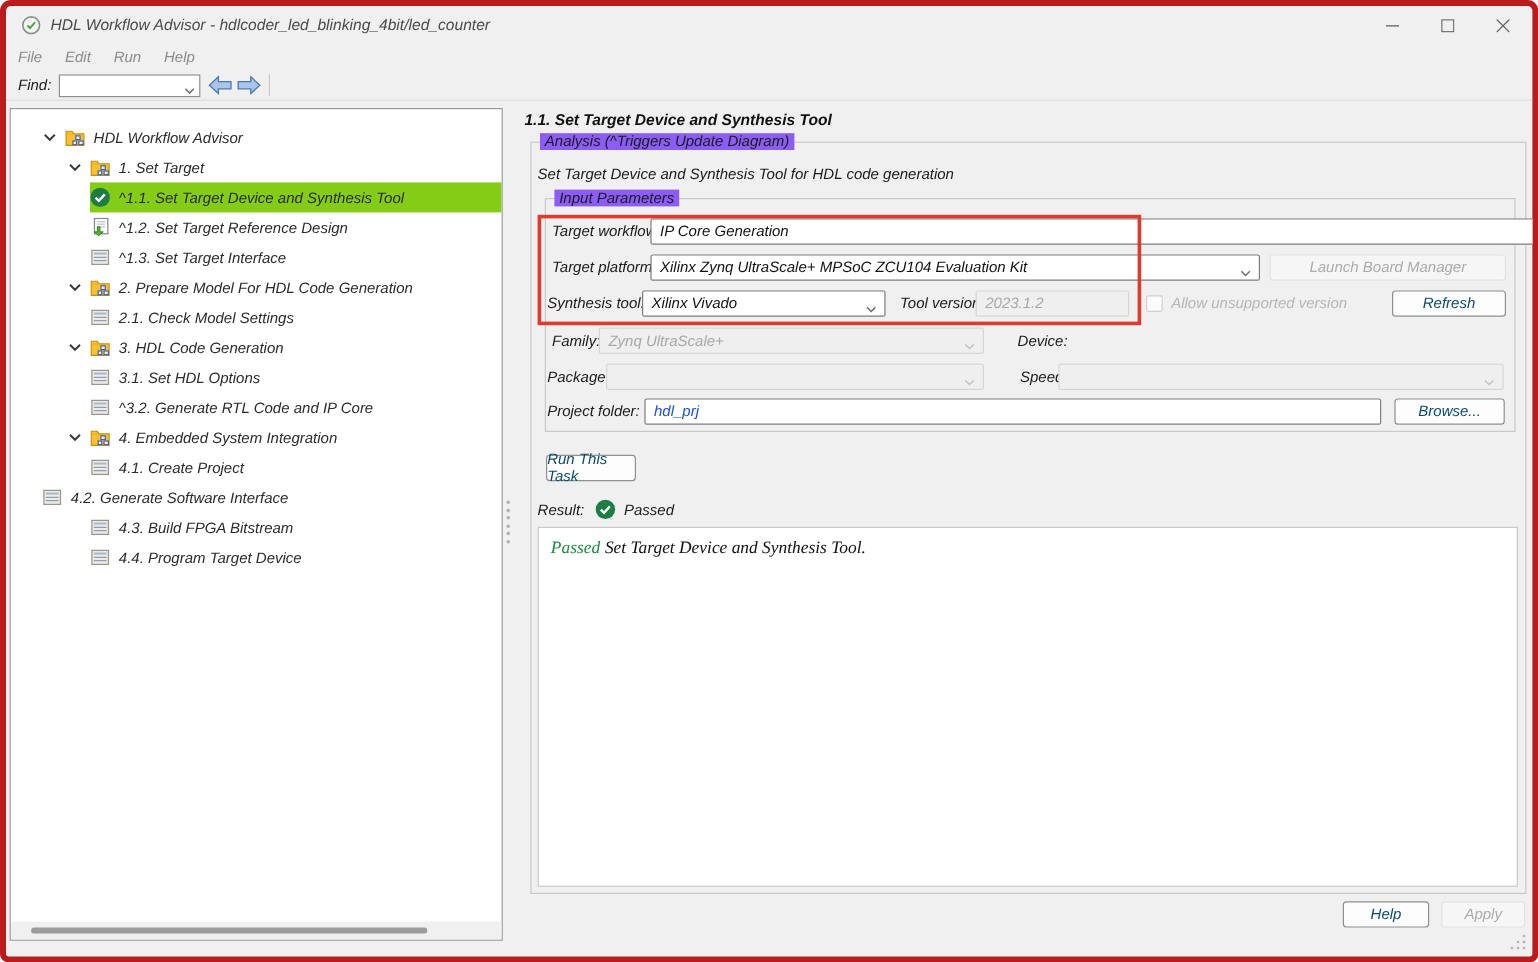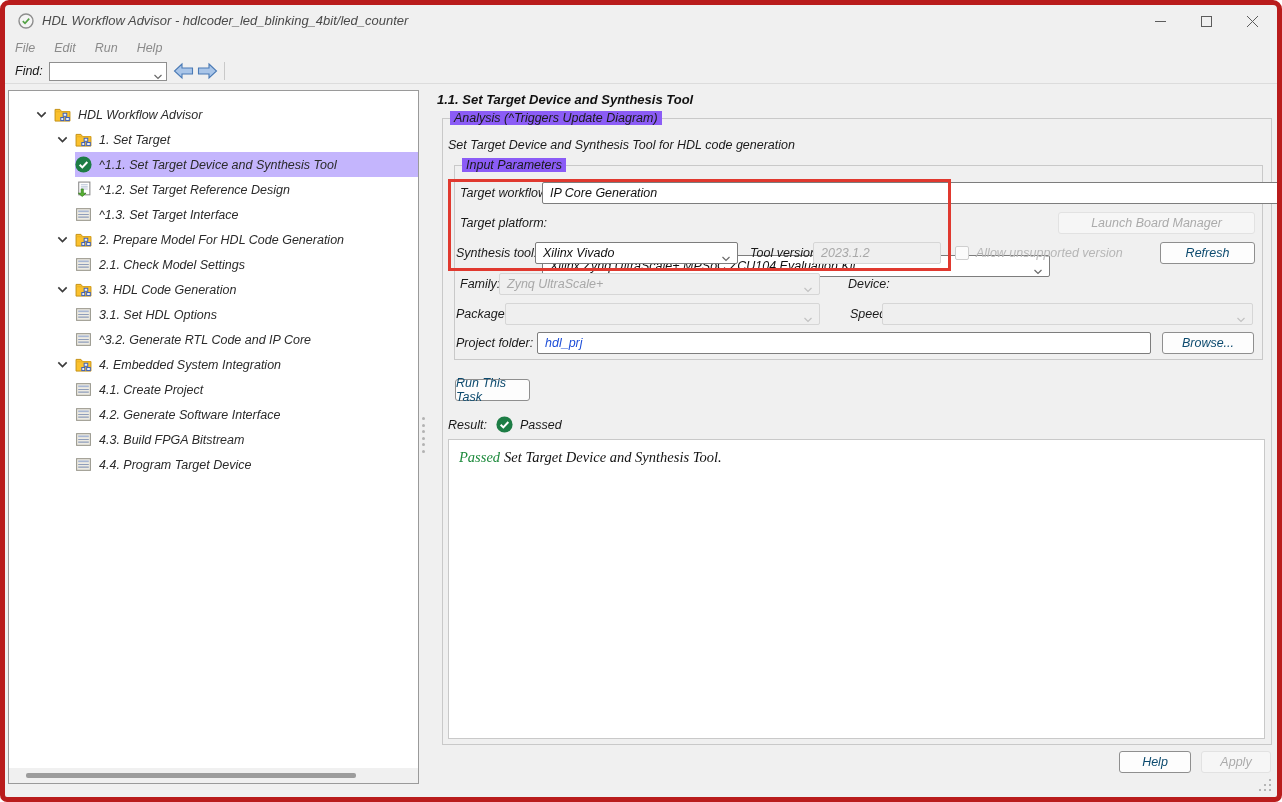--- a/index.html
+++ b/index.html
@@ -29,21 +29,21 @@
   .nav-back { left:168px; } .nav-fwd { left:192px; }
   .find-sep { position:absolute; left:219px; top:3px; width:1px; height:18px; background:#c9c9c9; }
 
   
   .tree-panel { position:absolute; left:3px; top:85px; width:411px; height:694px; background:#ffffff;
                 border:1px solid #9a9a9a; overflow:hidden; }
   .tree-rows { position:absolute; left:0; top:11px; width:100%; }
   .tree-row { display:flex; align-items:center; height:25px; width:100%; }
   .tree-row .expander { width:16px; height:16px; margin-right:5px; flex:0 0 auto; display:flex; align-items:center; justify-content:center; }
   .row-content { display:flex; align-items:center; height:25px; flex:1; }
-  .row-content.selected { background:#c4b5fd; }
+  .row-content.selected { background:#84cc16; }
   .tree-icon { width:17px; height:17px; margin-right:7px; flex:0 0 auto; }
   .tree-label { font-size:12.5px; color:#2b2b2b; white-space:nowrap; }
   .tree-hscroll { position:absolute; left:0; bottom:0; width:100%; height:15px; background:#f0f0f0; }
   .tree-hscroll .thumb { position:absolute; left:17px; top:5px; width:330px; height:5px; background:#9c9c9c; border-radius:2px; }
 
   .splitter { position:absolute; left:414px; top:412px; width:8px; height:36px; display:flex; flex-direction:column;
               align-items:center; justify-content:space-between; }
   .splitter i { width:3px; height:3px; background:#b2b2b2; border-radius:50%; }
 
   
@@ -306,21 +306,21 @@
         <div class="tree-row" style="padding-left: 66px;">
           <span class="row-content">
             <span class="tree-icon"><svg width="17" height="17" viewBox="0 0 16 16">
                 <rect x="1.5" y="2.5" width="13" height="11" fill="#edebe3" stroke="#9a988e"></rect>
                 <rect x="3" y="4.2" width="10" height="1.6" fill="#a8b7d4"></rect>
                 <path d="M3 8 h10 M3 10.5 h10" stroke="#8f9dba" stroke-width="1.1"></path>
               </svg></span>
             <span class="tree-label">4.1. Create Project</span>
           </span>
         </div>
-        <div class="tree-row" style="padding-left: 66px;">
+        <div class="tree-row" style="padding-left: 26px;">
           <span class="row-content">
             <span class="tree-icon"><svg width="17" height="17" viewBox="0 0 16 16">
                 <rect x="1.5" y="2.5" width="13" height="11" fill="#edebe3" stroke="#9a988e"></rect>
                 <rect x="3" y="4.2" width="10" height="1.6" fill="#a8b7d4"></rect>
                 <path d="M3 8 h10 M3 10.5 h10" stroke="#8f9dba" stroke-width="1.1"></path>
               </svg></span>
             <span class="tree-label">4.2. Generate Software Interface</span>
           </span>
         </div>
         <div class="tree-row" style="padding-left: 66px;">
@@ -371,21 +371,21 @@
 
   <span class="fld-label" style="left:455px; top:181px;">Target workflow:</span>
   <div class="combo" style="left:537px; top:177px; width:800px;">
     <span class="combo-value">IP Core Generation</span>
     <span class="combo-chev"><svg width="10" height="8" viewBox="0 0 10 8">
           <path d="M1.5 2 L5 5.5 L8.5 2" stroke="#6a6a6a" stroke-width="1.2" fill="none"></path>
         </svg></span>
   </div>
 
   <span class="fld-label" style="left:455px; top:211px;">Target platform:</span>
-  <div class="combo" style="left:537px; top:207px; width:508px;margin-top:43px;">
+  <div class="combo" style="left:537px; top:207px; width:508px;">
     <span class="combo-value">Xilinx Zynq UltraScale+ MPSoC ZCU104 Evaluation Kit</span>
     <span class="combo-chev"><svg width="10" height="8" viewBox="0 0 10 8">
           <path d="M1.5 2 L5 5.5 L8.5 2" stroke="#6a6a6a" stroke-width="1.2" fill="none"></path>
         </svg></span>
   </div>
   <div class="btn disabled" style="left:1053px; top:207px; width:197px;">
     <span>Launch Board Manager</span>
   </div>
 
   <span class="fld-label" style="left:451px; top:241px;">Synthesis tool:</span>

